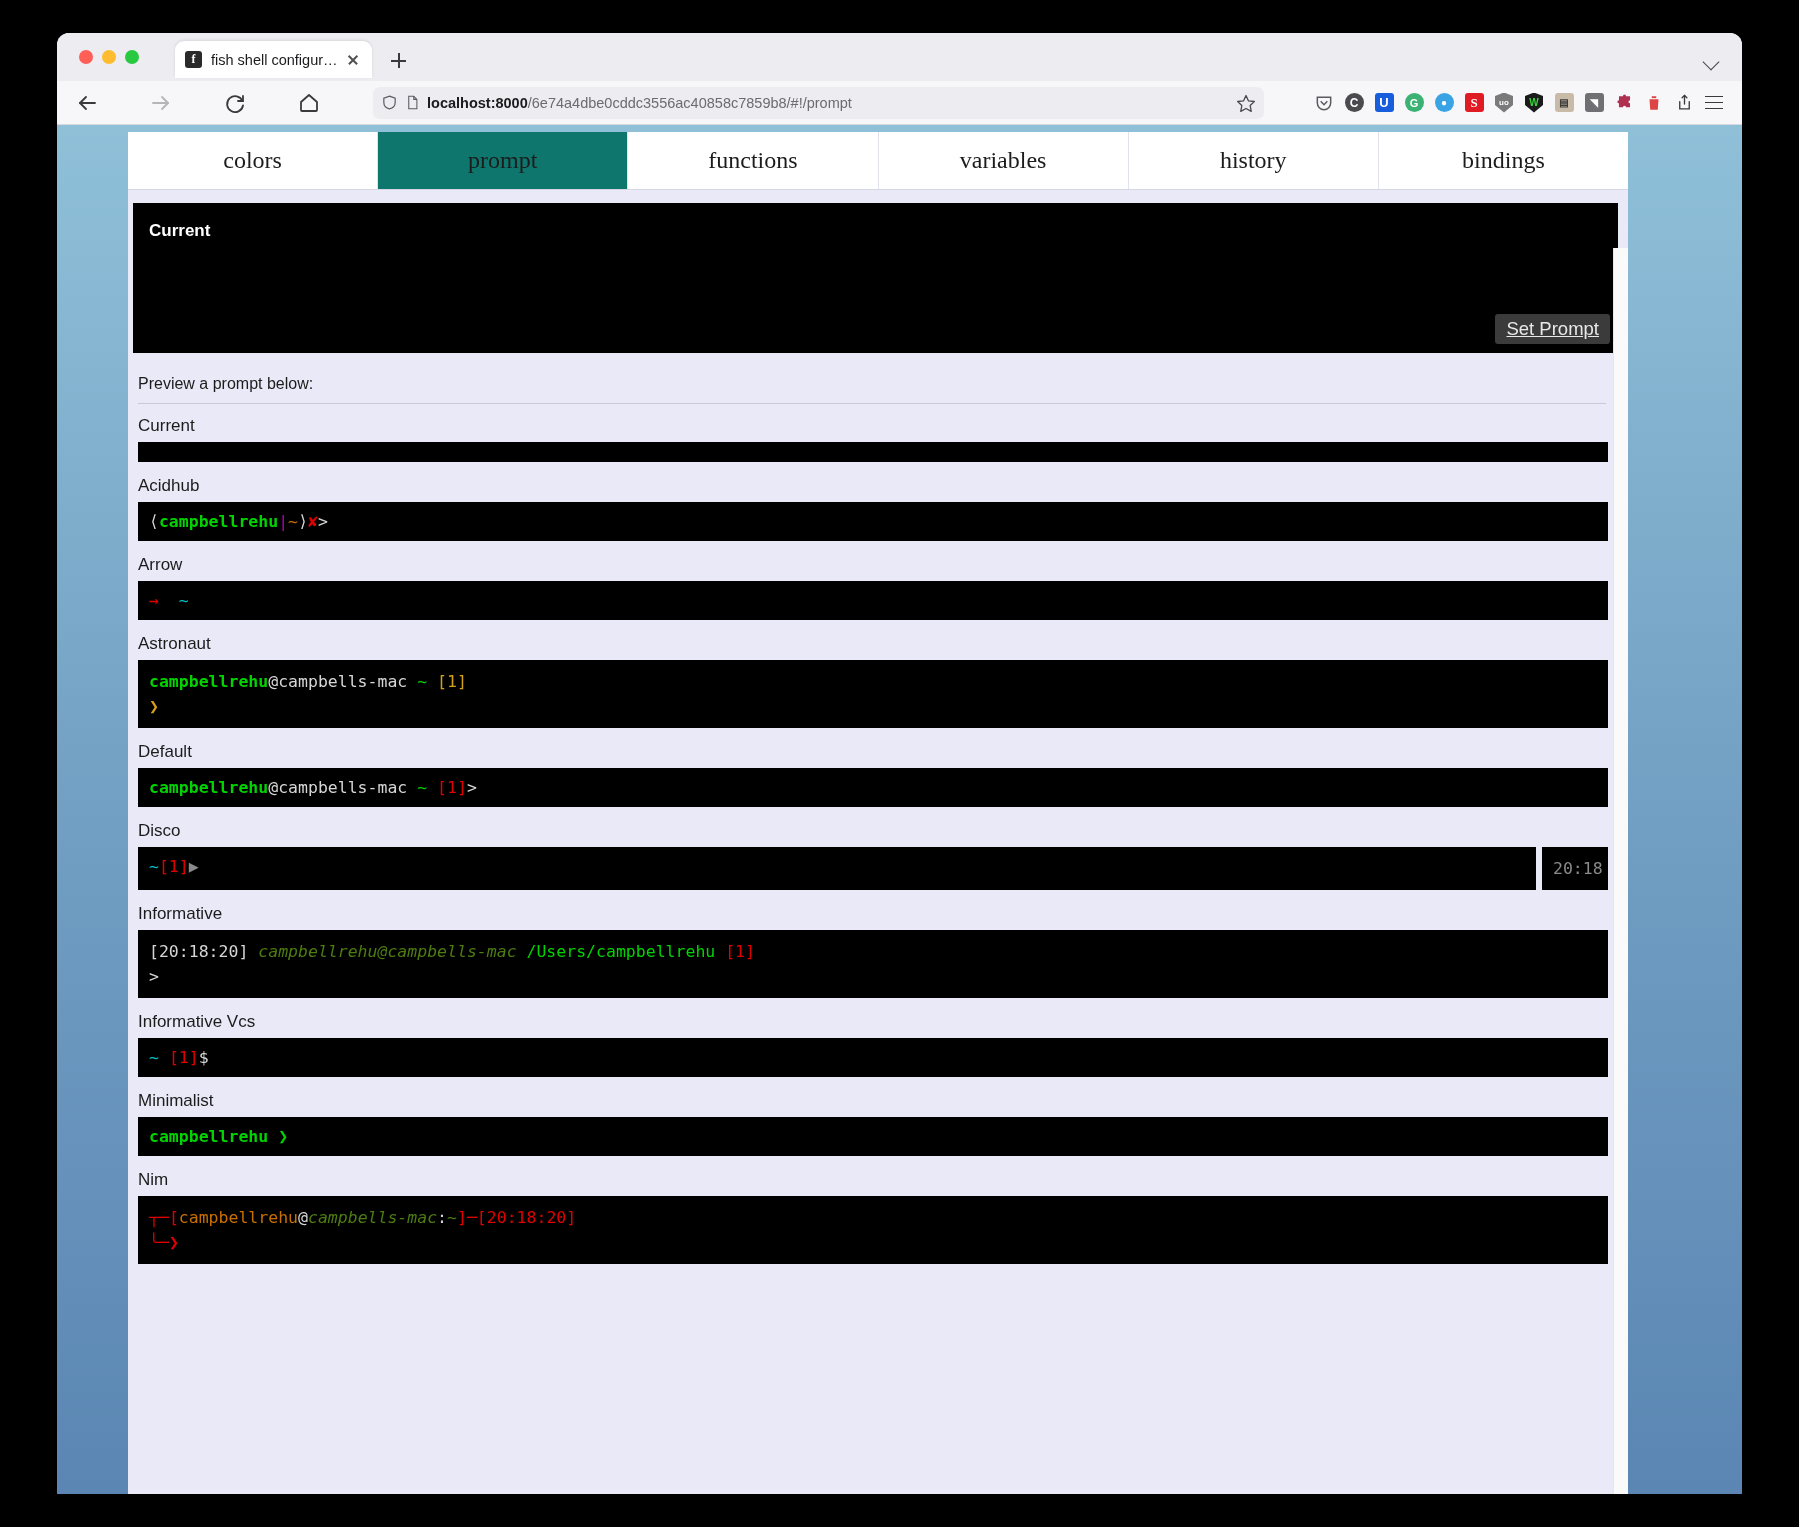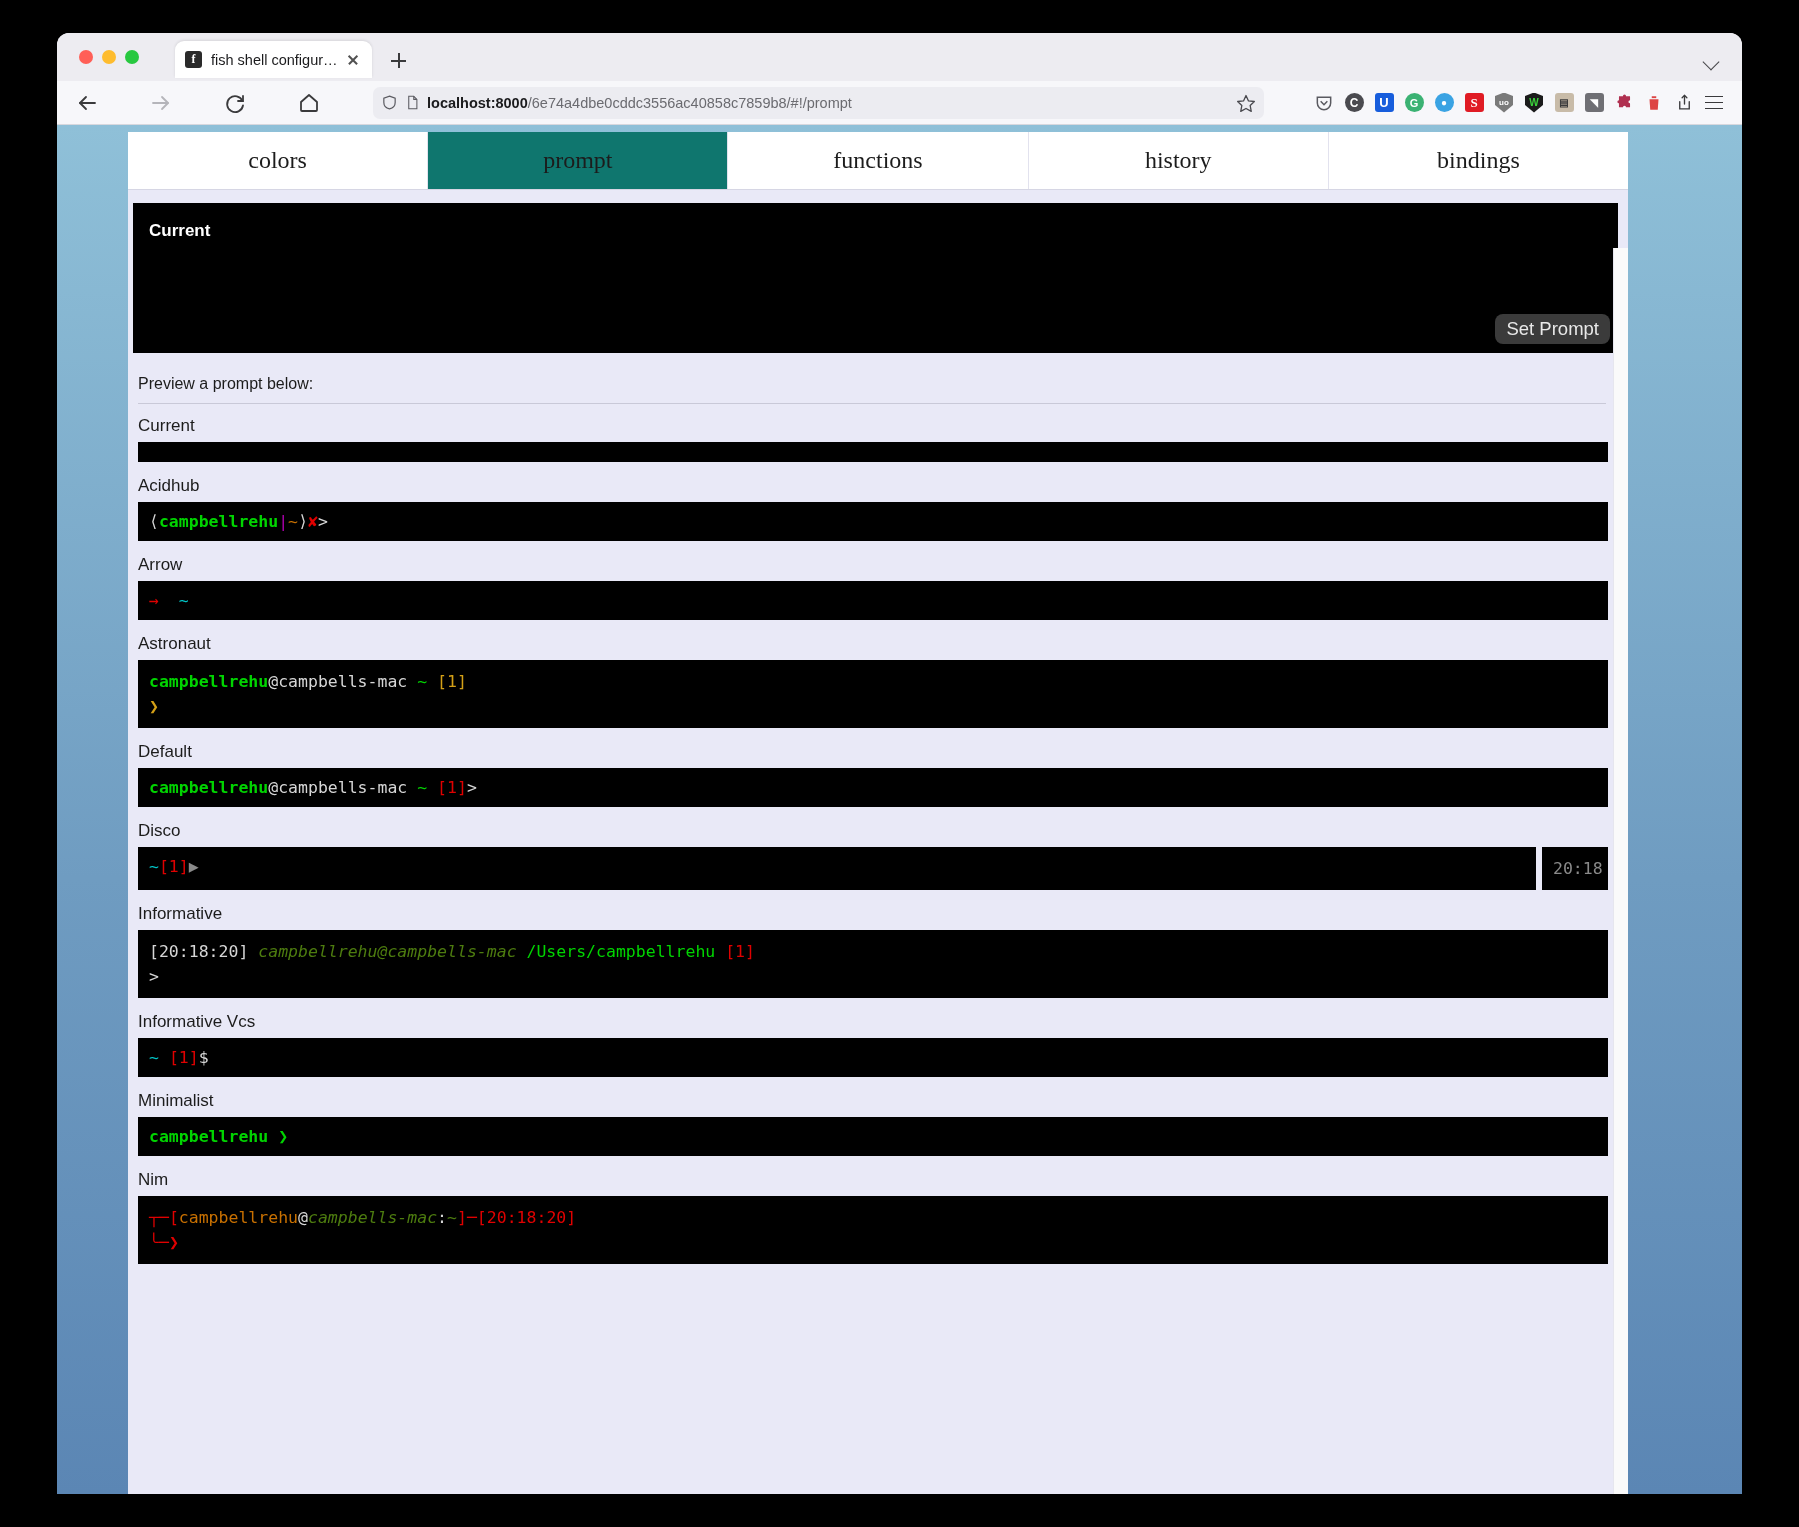--- a/index.html
+++ b/index.html
@@ -160,23 +160,24 @@
   .current-box {
     margin: 13px 10px 0 5px;
     background: #000; height: 150px;
     position: relative;
     padding: 18px 16px;
   }
   .current-box .clabel { color: #fff; font-size: 17px; font-weight: bold; }
   .setprompt {
     position: absolute; right: 8px; bottom: 9px;
     background: #3b3b3b; color: #e8e8e8;
-    font-size: 18.5px; padding: 4px 11px; border-radius: 8px;
+    font-size: 18.5px; padding: 4px 11px; border-radius: 3px;
     border: none; cursor: pointer;
     font-family: "Liberation Sans", sans-serif;
+    text-decoration: underline;
   }
 
   .preview-label {
     margin: 22px 0 6px 10px;
     font-size: 16px; color: #1c1c1c;
     padding-bottom: 10px;
     border-bottom: 1px solid #c9c9d8;
     margin-right: 22px;
   }
 
@@ -343,20 +344,23 @@
           <div class="ntab">
               <span>colors</span>
             </div>
           <div class="ntab active">
               <span>prompt</span>
             </div>
           <div class="ntab">
               <span>functions</span>
             </div>
           <div class="ntab">
+              <span>variables</span>
+            </div>
+          <div class="ntab">
               <span>history</span>
             </div>
           <div class="ntab">
               <span>bindings</span>
             </div>
         </div>
 
         <div class="appbody">
 
           <div class="current-box">

